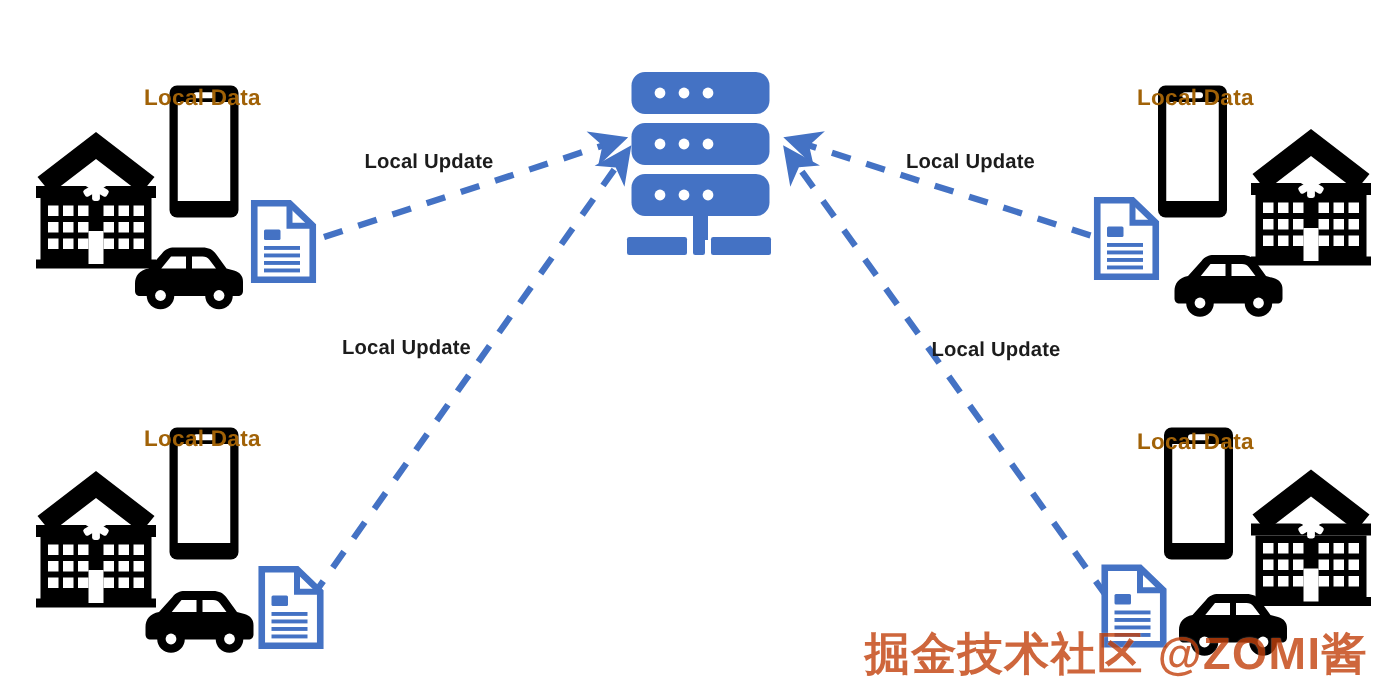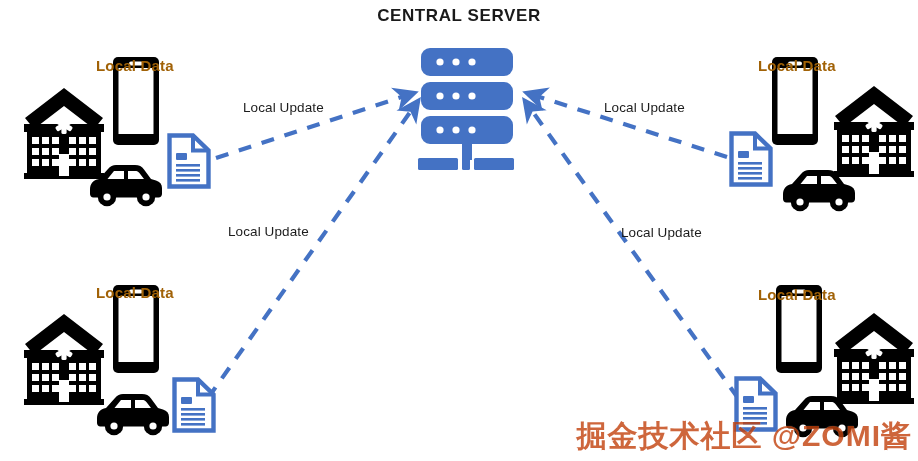--- a/index.html
+++ b/index.html
@@ -28,21 +28,21 @@
   .local-data{
     font-size:15px;font-weight:bold;
     color:#a16207;
     letter-spacing:.2px;
     white-space:nowrap;
     margin-top:24px;
   }
 
   
   .local-update{
-    font-size:13.5px;font-weight:normal;
+    font-size:13.5px;font-weight:bold;
     color:#1c1c1c;
     letter-spacing:.1px;
     white-space:nowrap;
   }
 
   
   #arrows,#icons{
     position:absolute;left:0;top:0;
     width:918px;height:461px;
     pointer-events:none;
@@ -58,21 +58,20 @@
     letter-spacing:1px;
     white-space:nowrap;
     text-shadow:0 0 1px rgba(255,255,255,.6);
   }
 </style>
 </head>
 <body>
 
 <div id="stage">
 
-  <div class="abs" id="title">CENTRAL SERVER</div>
 
   <svg id="arrows" viewBox="0 0 918 461">
     <defs>
       <marker id="ah" markerWidth="7" markerHeight="7" refX="5.2" refY="3.5" orient="auto" markerUnits="strokeWidth">
         <path d="M0.4,0.6 L6.4,3.5 L0.4,6.4 L2.1,3.5 Z" fill="#4472C4"></path>
       </marker>
     </defs>
 
     <line x1="216" y1="158" x2="414" y2="93" stroke="#4472C4" stroke-width="4.2" stroke-dasharray="13 11" stroke-linecap="butt" marker-end="url(#ah)"></line>
 

